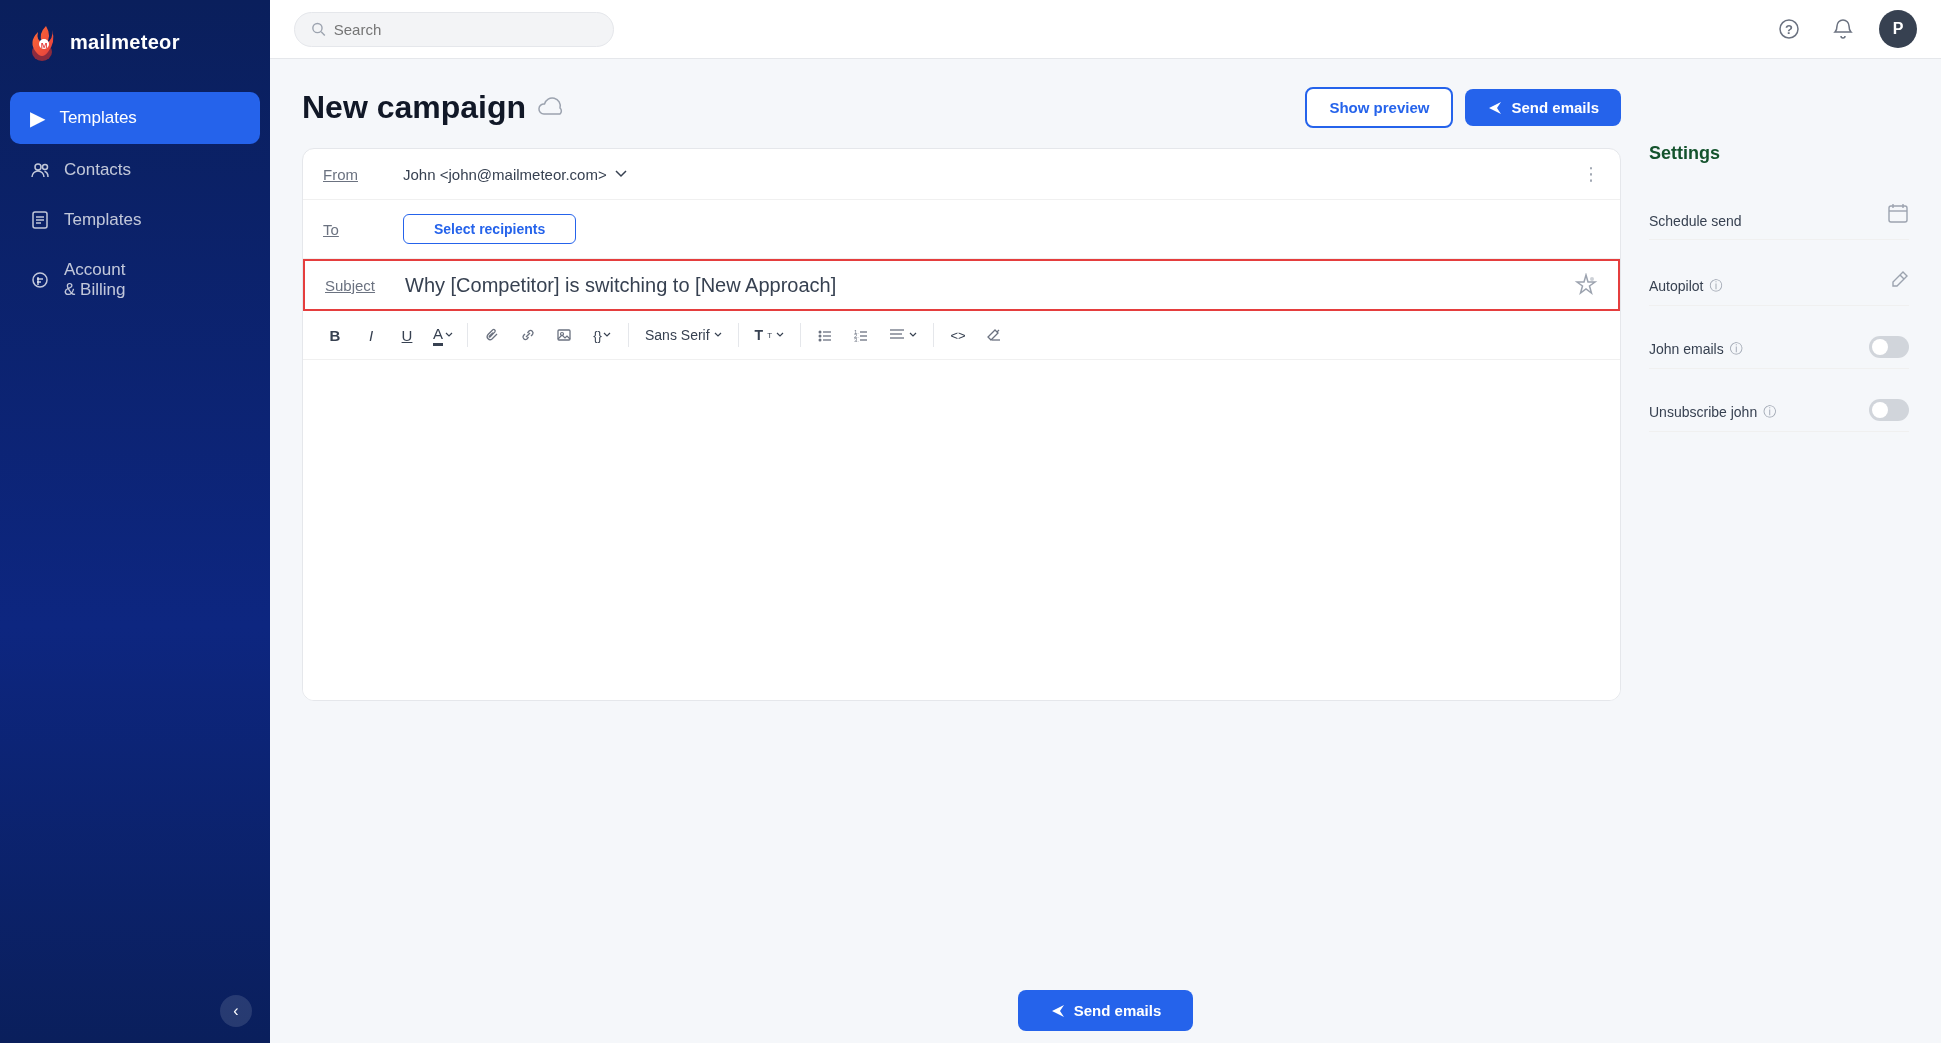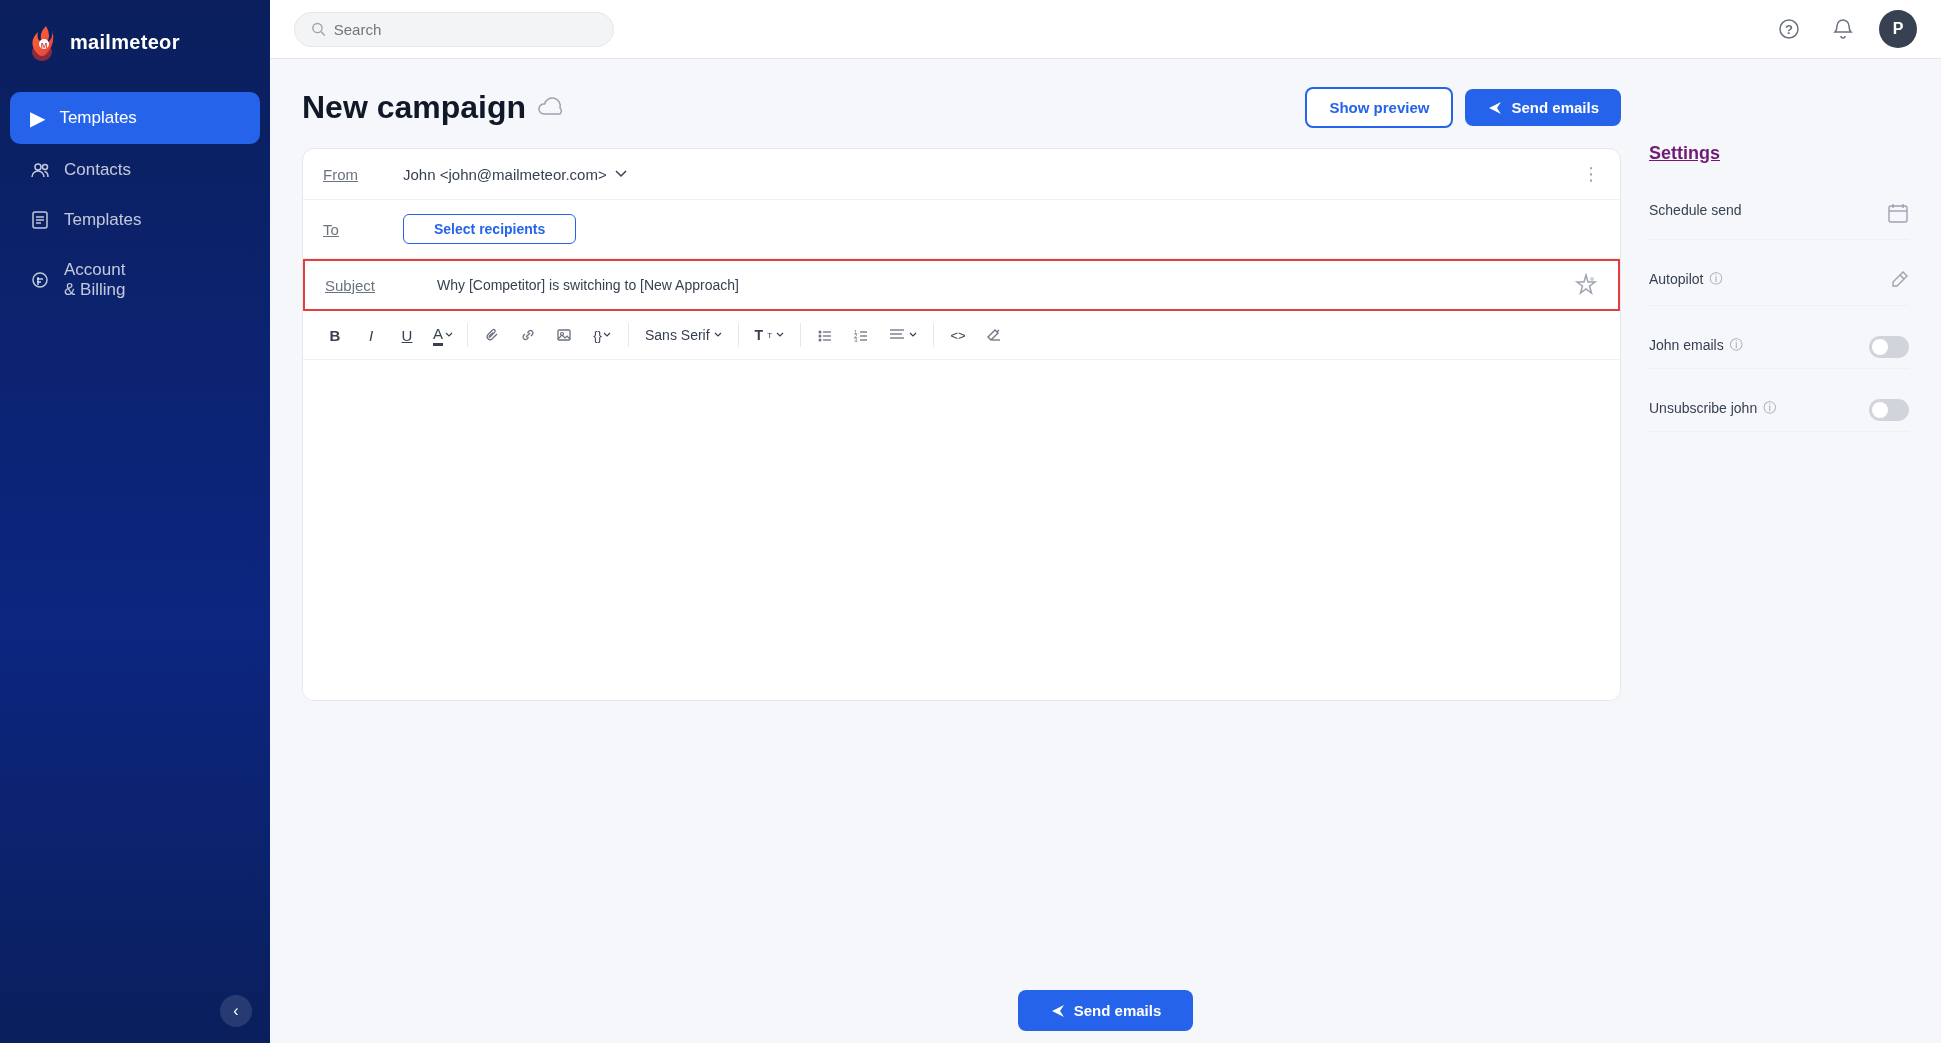--- a/index.html
+++ b/index.html
@@ -251,24 +251,23 @@
       border: 2px solid #e53e3e;
       border-left: 2px solid #e53e3e;
       margin: 0;
       gap: 16px;
       background: white;
     }
     .subject-input {
       flex: 1;
       border: none;
       outline: none;
-      font-size: 14px;
+      font-size: 20px;
       color: #374151;
       background: transparent;
-      margin-left: 32px;
     }
     .ai-btn {
       display: flex;
       align-items: center;
       gap: 4px;
       cursor: pointer;
       color: #9ca3af;
       font-size: 18px;
     }
 
@@ -325,27 +324,26 @@
       width: 260px;
       min-width: 260px;
       display: flex;
       flex-direction: column;
       gap: 20px;
       padding-top: 56px;
     }
     .settings-title {
       font-size: 18px;
       font-weight: 700;
-      color: #701a75;
+      color: #14532d;
       margin-bottom: 8px;
-      text-decoration: underline;
     }
     .setting-row {
       display: flex;
-      align-items: flex-start;
+      align-items: flex-end;
       justify-content: space-between;
       padding: 10px 0;
       border-bottom: 1px solid #f0f0f0;
     }
     .setting-label {
       display: flex;
       align-items: center;
       gap: 6px;
       font-size: 14px;
       color: #374151;

